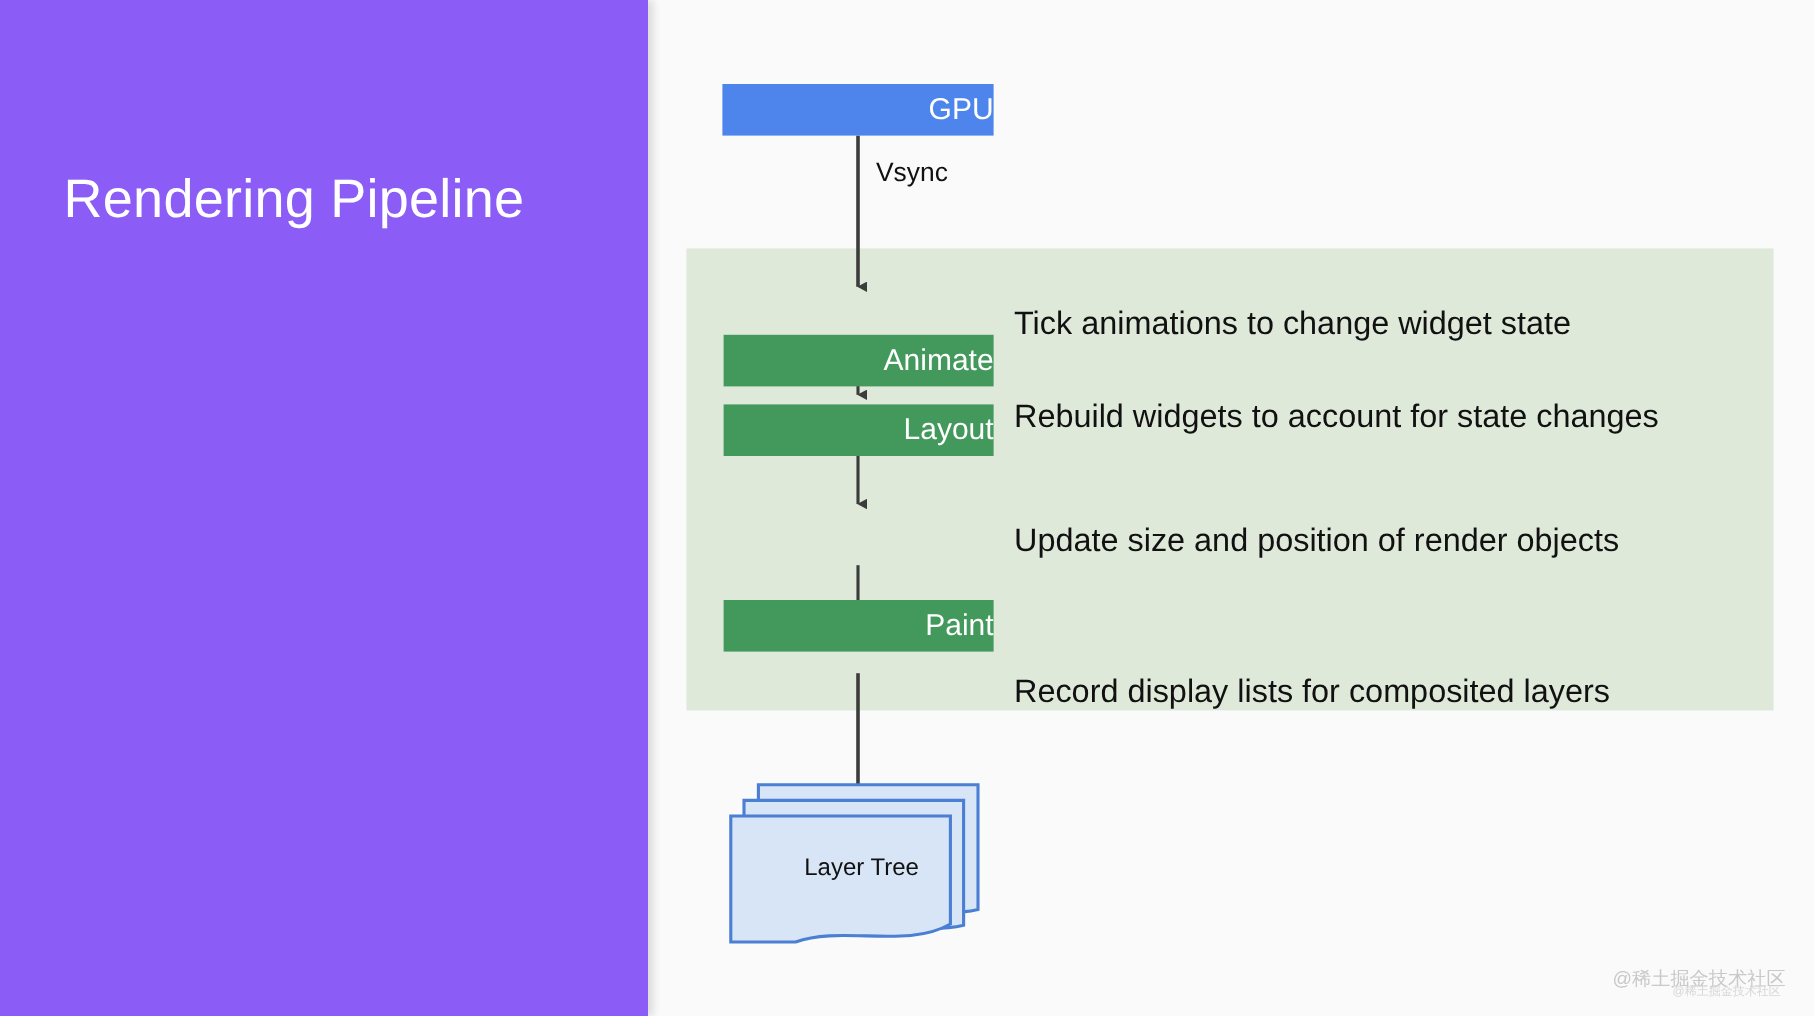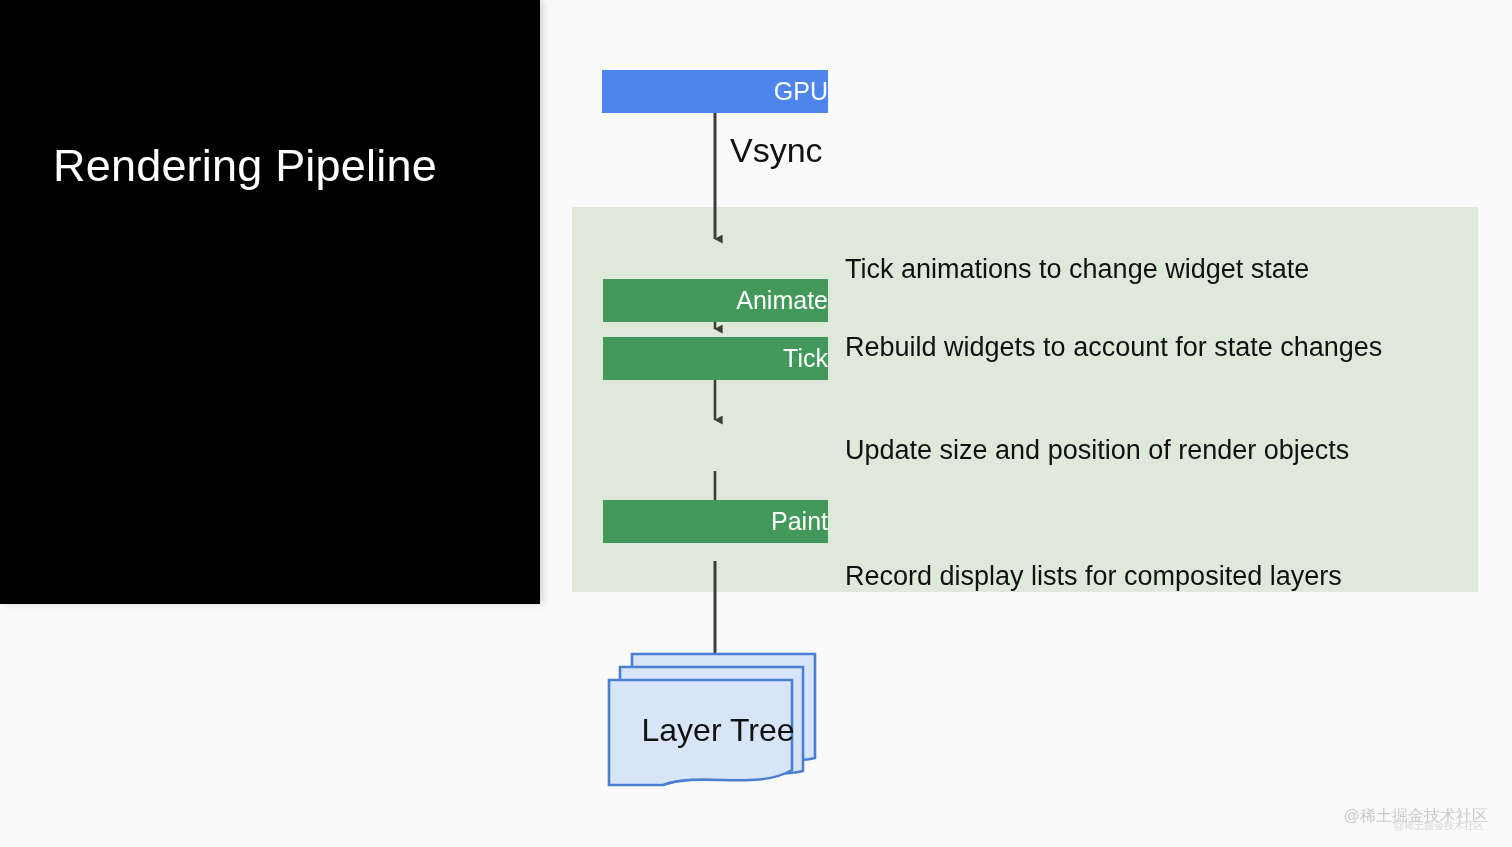--- a/index.html
+++ b/index.html
@@ -14,22 +14,22 @@
     overflow: hidden;
     position: relative;
   }
 
   
   #title-panel {
     position: absolute;
     left: 0;
     top: 0;
     width: 540px;
-    height: 604px;
-    background: #000000;
+    height: 847px;
+    background: #8b5cf6;
     box-shadow: 4px 0 7px rgba(0,0,0,0.13);
     z-index: 5;
   }
   #title-text {
     position: absolute;
     left: 53px;
     top: 140px;
     font-size: 45px;
     color: #ffffff;
     letter-spacing: 0.2px;
@@ -104,40 +104,40 @@
     position: absolute;
     left: 0;
     top: 0;
     overflow: visible;
     pointer-events: none;
   }
   #vsync-label {
     position: absolute;
     left: 190px;          
     top: 131px;
-    font-size: 34px;
+    font-size: 22px;
     color: #111111;
     white-space: nowrap;
   }
 
   
   #layer-tree {
     position: absolute;
     left: 66px;           
     top: 645px;
     width: 230px;
     height: 150px;
   }
   #layer-tree-label {
     position: absolute;
     left: 22px;
     top: 67px;
     width: 180px;
     text-align: center;
-    font-size: 32px;
+    font-size: 20px;
     color: #111111;
     white-space: nowrap;
   }
 
   
   #watermark {
     position: absolute;
     right: 24px;
     bottom: 20px;
     color: #c9c9c9;
@@ -187,21 +187,21 @@
   <div id="gpu-box" class="node-box">
     <span>GPU</span>
   </div>
 
   <div id="vsync-label">Vsync</div>
 
   <div id="stage-box-0" class="node-box stage-box">
     <span>Animate</span>
   </div>
   <div id="stage-box-1" class="node-box stage-box">
-    <span>Tick</span>
+    <span>Layout</span>
   </div>
   <div id="stage-box-3" class="node-box stage-box">
     <span>Paint</span>
   </div>
 
   <div id="stage-desc-0" class="stage-desc">Tick animations to change widget state</div>
   <div id="stage-desc-1" class="stage-desc">Rebuild widgets to account for state changes</div>
   <div id="stage-desc-2" class="stage-desc">Update size and position of render objects</div>
   <div id="stage-desc-3" class="stage-desc">Record display lists for composited layers</div>
 

